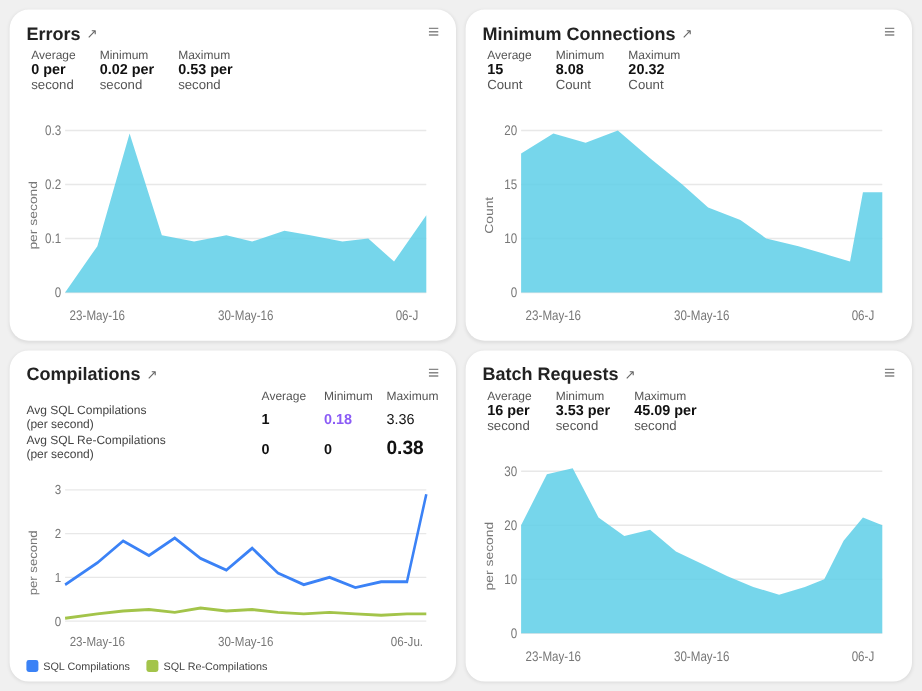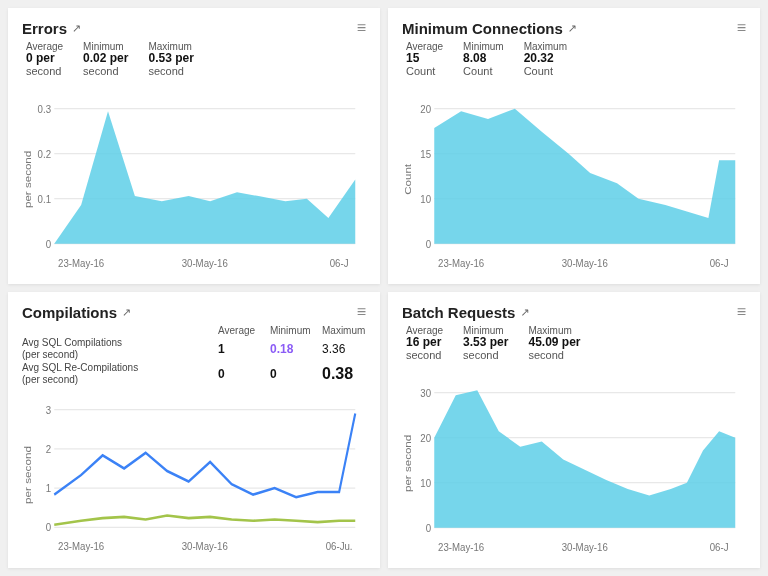--- a/index.html
+++ b/index.html
@@ -16,21 +16,21 @@
       display: grid;
       grid-template-columns: 1fr 1fr;
       grid-template-rows: 1fr 1fr;
       gap: 8px;
       width: 760px;
       height: 568px;
       padding: 4px;
     }
     .panel {
       background: #fff;
-      border-radius: 0;
+      border-radius: 16px;
       padding: 12px 14px 8px 14px;
       display: flex;
       flex-direction: column;
       position: relative;
       box-shadow: 0 1px 3px rgba(0,0,0,0.08);
     }
     .panel-header {
       display: flex;
       align-items: flex-start;
       justify-content: space-between;
@@ -261,20 +261,30 @@
         <text x="27" y="108" class="axis-label-y" text-anchor="end">0</text>
 
         <polyline style="fill:none;stroke:#3b82f6;stroke-width:2;" points="30,80 55,65 75,50 95,60 115,48 135,62 155,70 175,55 195,72 215,80 235,75 255,82 275,78 295,78 310,18"></polyline>
 
         <polyline style="fill:none;stroke:#a3c44a;stroke-width:2;" points="30,103 55,100 75,98 95,97 115,99 135,96 155,98 175,97 195,99 215,100 235,99 255,100 275,101 295,100 310,100"></polyline>
         <text x="55" y="122" class="axis-label-x" text-anchor="middle">23-May-16</text>
         <text x="170" y="122" class="axis-label-x" text-anchor="middle">30-May-16</text>
         <text x="295" y="122" class="axis-label-x" text-anchor="middle">06-Ju.</text>
       </svg>
     </div>
+    <div class="legend">
+      <div class="legend-item">
+        <div class="legend-dot" style="background:#3b82f6;"></div>
+        <span>SQL Compilations</span>
+      </div>
+      <div class="legend-item">
+        <div class="legend-dot" style="background:#a3c44a;"></div>
+        <span>SQL Re-Compilations</span>
+      </div>
+    </div>
   </div>
 
   <div class="panel">
     <div class="panel-header">
       <div class="panel-title-row">
         <span class="panel-title">Batch Requests</span>
         <span class="external-link-icon">↗</span>
       </div>
       <span class="menu-icon">≡</span>
     </div>

